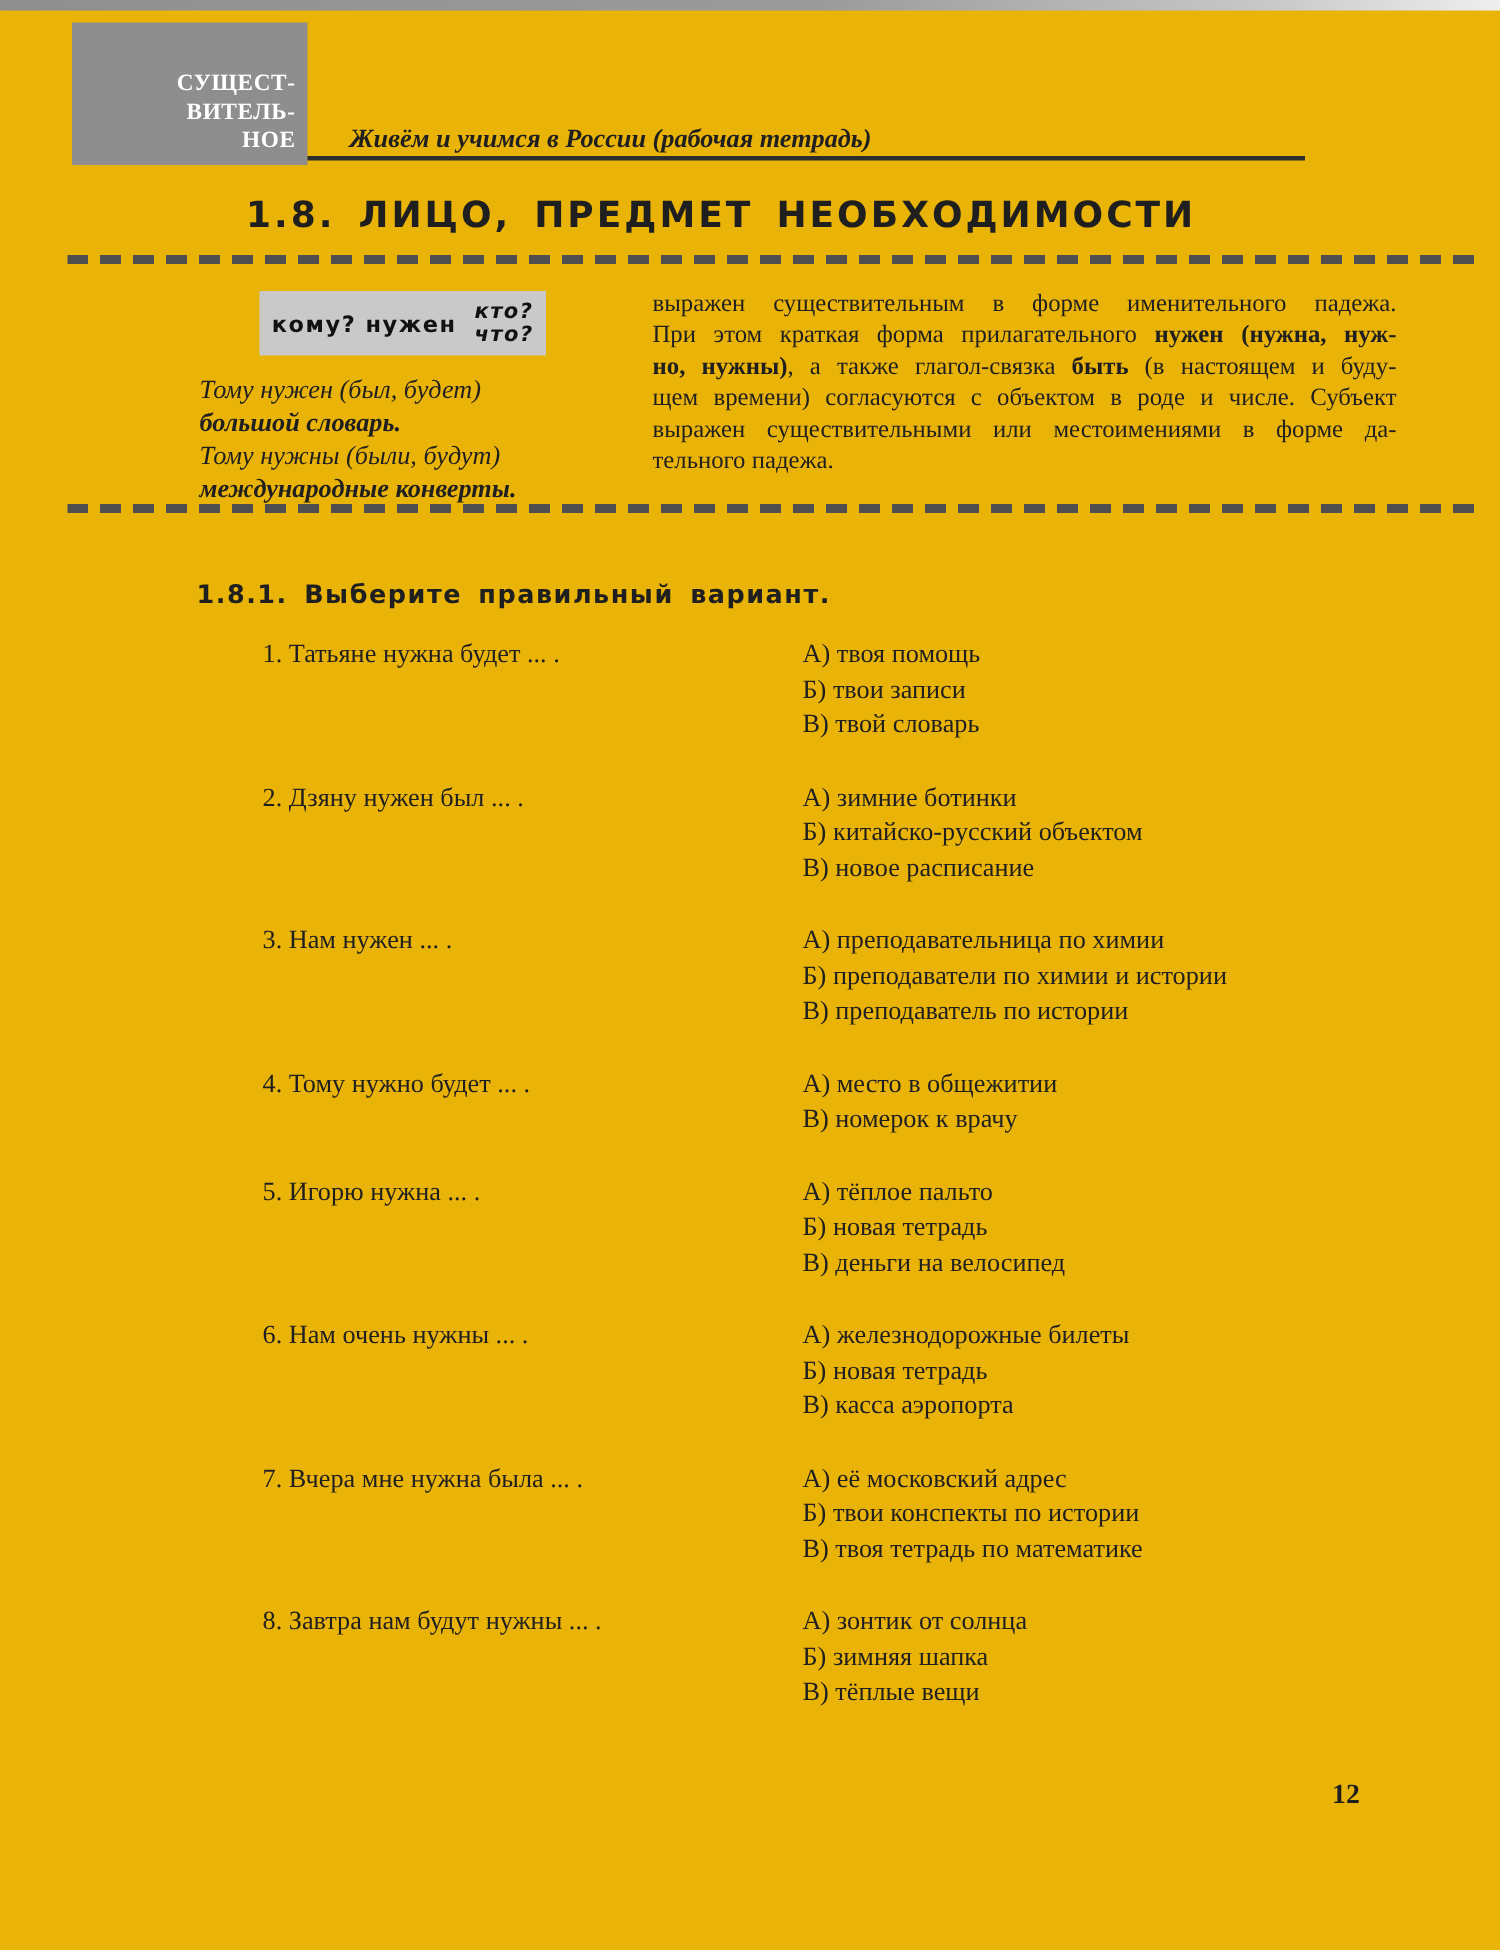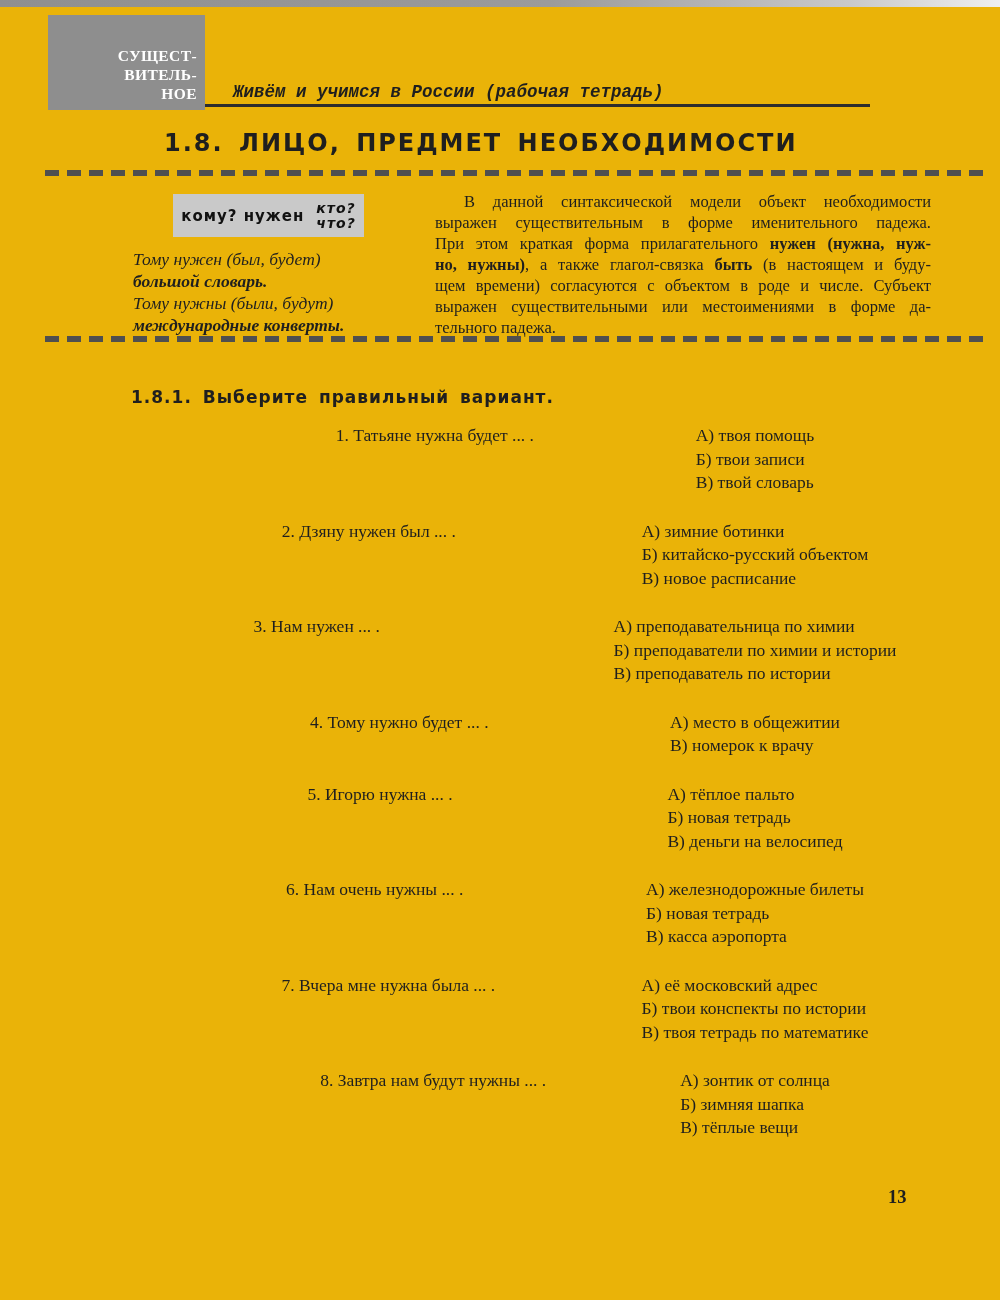--- a/index.html
+++ b/index.html
@@ -20,21 +20,21 @@
     background:linear-gradient(90deg,#8f8f8f 0%,#9b9b9b 55%,#c9c9c9 85%,#efefef 100%);
   }
   .tab-box{
     position:absolute;left:48px;top:15px;width:157px;height:95px;background:var(--tab-bg);
     display:flex;align-items:flex-end;justify-content:flex-end;padding:0 8px 7px 0;
   }
   .tab-label{
     color:#ffffff;font-weight:bold;font-size:15.5px;line-height:19px;text-align:right;letter-spacing:.4px;
   }
   .book-title{
-    position:absolute;left:233px;top:82px;font-style:italic;font-weight:bold;font-size:17.5px;white-space:nowrap;font-family:Liberation Mono, monospace;
+    position:absolute;left:233px;top:82px;font-style:italic;font-weight:bold;font-size:17.5px;white-space:nowrap;
   }
   .header-rule{position:absolute;left:205px;top:104px;width:665px;height:3px;background:var(--rule);}
   .section-title{
     position:absolute;left:124px;top:129px;white-space:nowrap;
     font-family:"DejaVu Sans",sans-serif;font-weight:bold;font-size:24px;letter-spacing:2px;word-spacing:5px;margin-left:40px;
   }
   .dash{
     position:absolute;left:45px;width:938px;height:6px;
     background:repeating-linear-gradient(90deg,var(--dash) 0 14px,transparent 14px 22px);
   }
@@ -58,21 +58,21 @@
   }
   .intro .line{text-align:justify;text-align-last:justify;}
   .intro .line.last{text-align-last:left;}
   .intro .line.indent{text-indent:29px;}
   .intro .b{font-weight:bold;}
   .exercise-heading{
     position:absolute;left:131px;top:387px;white-space:nowrap;
     font-family:"DejaVu Sans",sans-serif;font-weight:bold;font-size:17px;letter-spacing:1px;word-spacing:4px;
   }
   .items{position:absolute;left:175px;top:424px;width:800px;}
-  .item{display:flex;align-items:flex-start;margin-bottom:25px;justify-content:center;}
+  .item{display:flex;align-items:flex-start;margin-bottom:25px;}
   .item .q{width:360px;font-size:17.5px;line-height:23.5px;padding-right:10px;}
   .item .opts{font-size:17.5px;line-height:23.5px;}
   .page-number{position:absolute;left:888px;top:1187px;font-weight:bold;font-size:18.5px;}
 </style>
 </head>
 <body>
 
 <div class="page">
 
   <div class="top-band"></div>
@@ -101,21 +101,20 @@
   </div>
 
   <div class="model-examples">
       <div><span>Тому нужен (был, будет)</span></div>
       <div><span class="b">большой словарь.</span></div>
       <div><span>Тому нужны (были, будут)</span></div>
       <div><span class="b">международные конверты.</span></div>
     </div>
 
   <div class="intro">
-      <div class="line indent"><span>В данной синтаксической модели объект необходимости</span></div>
       <div class="line"><span>выражен существительным в форме именительного падежа.</span></div>
       <div class="line"><span>При этом краткая форма прилагательного </span><span class="b">нужен (нужна, нуж-</span></div>
       <div class="line"><span class="b">но, нужны)</span><span>, а также глагол-связка </span><span class="b">быть</span><span> (в настоящем и буду-</span></div>
       <div class="line"><span>щем времени) согласуются с объектом в роде и числе. Субъект</span></div>
       <div class="line"><span>выражен существительными или местоимениями в форме да-</span></div>
       <div class="line last"><span>тельного падежа.</span></div>
     </div>
 
   <div class="dash bottom"></div>
 
@@ -180,15 +179,15 @@
       <div class="item">
         <div class="q">8. Завтра нам будут нужны ... .</div>
         <div class="opts">
           <div class="opt">А) зонтик от солнца</div>
           <div class="opt">Б) зимняя шапка</div>
           <div class="opt">В) тёплые вещи</div>
         </div>
       </div>
     </div>
 
-  <div class="page-number">13</div>
+  <div class="page-number">12</div>
 
 </div>
 
 </body></html>

